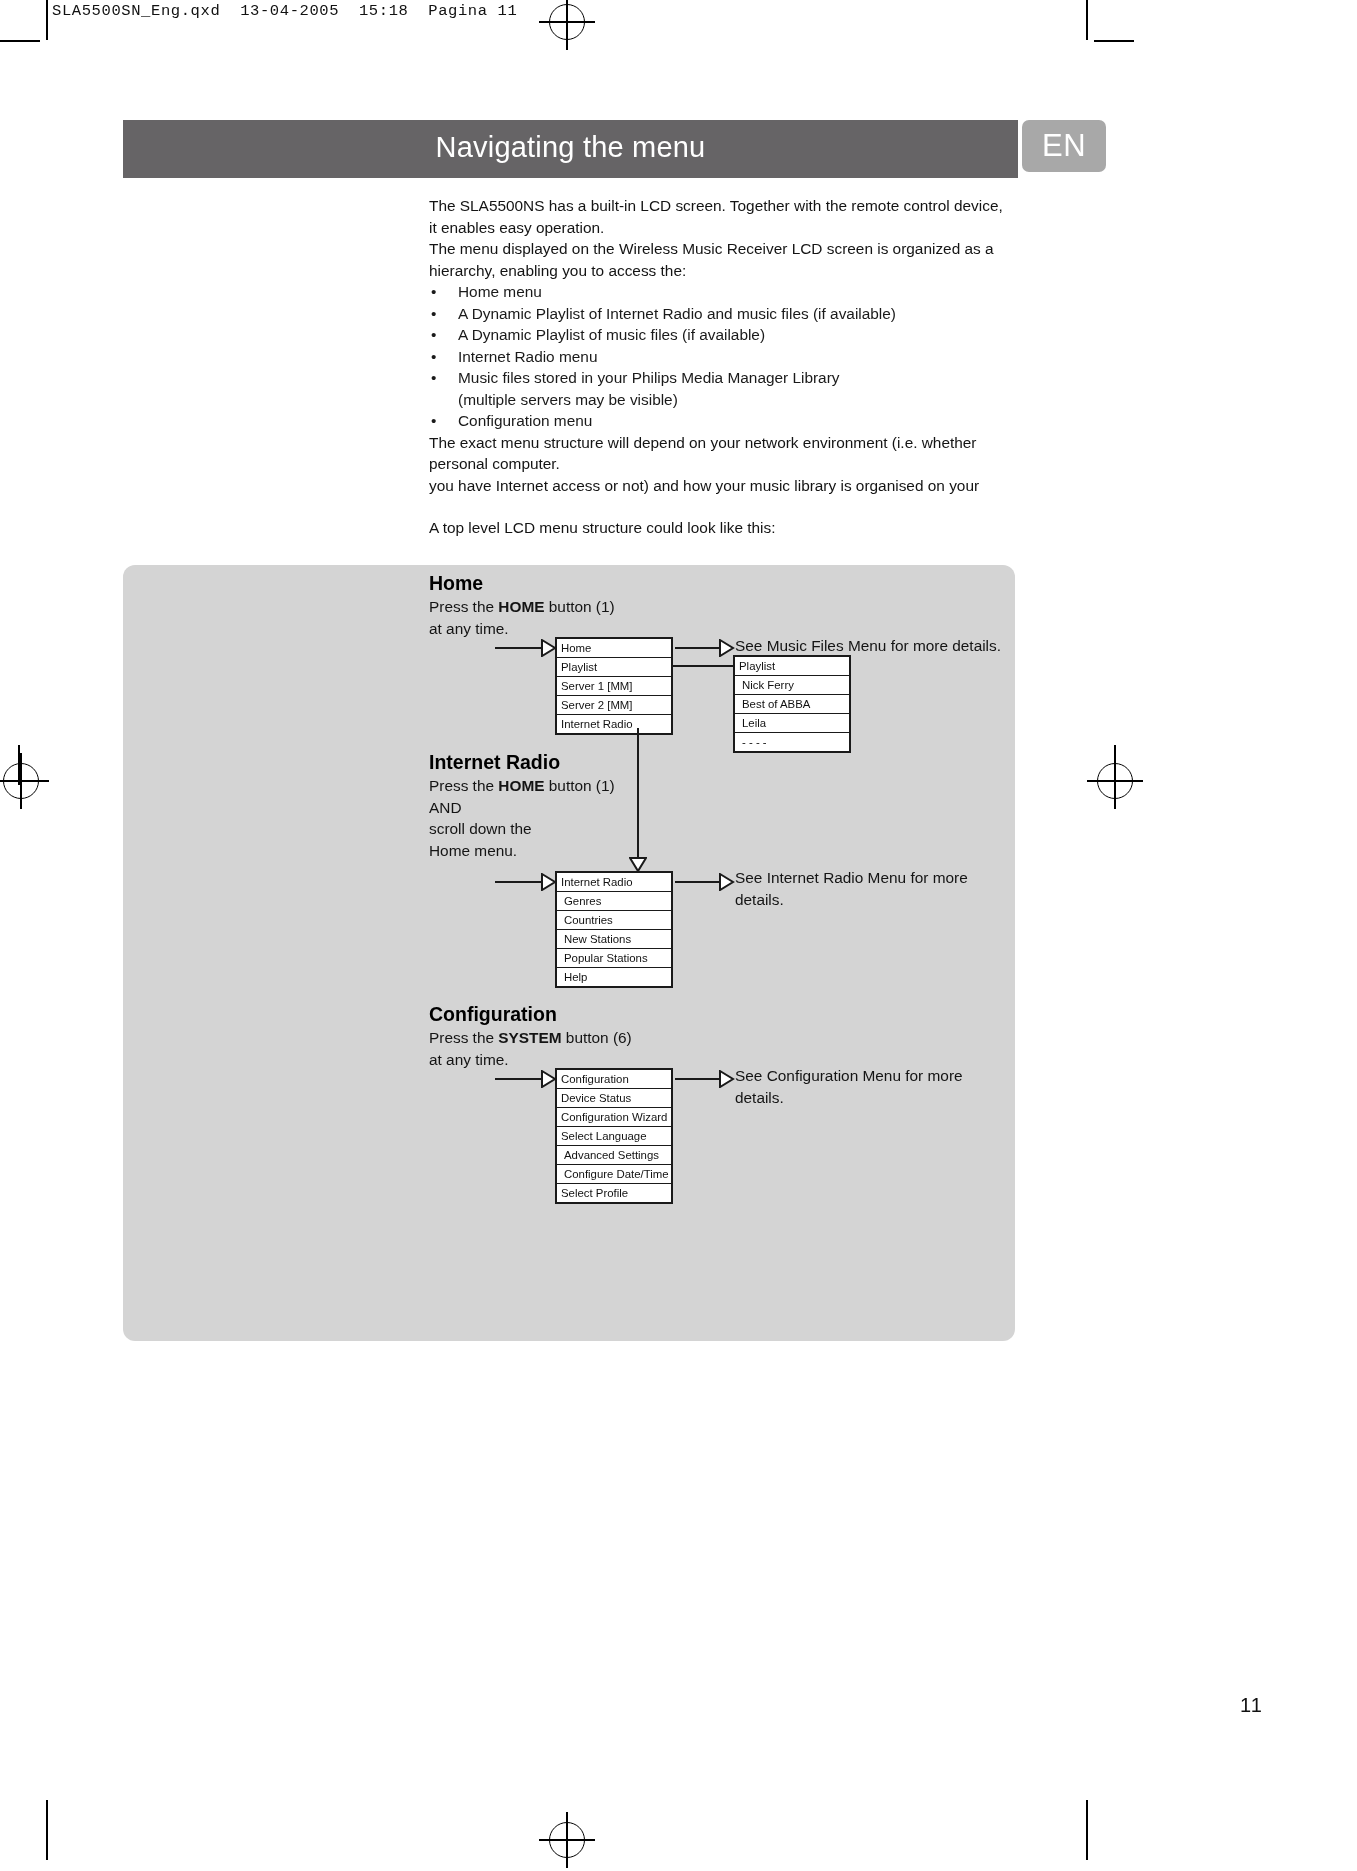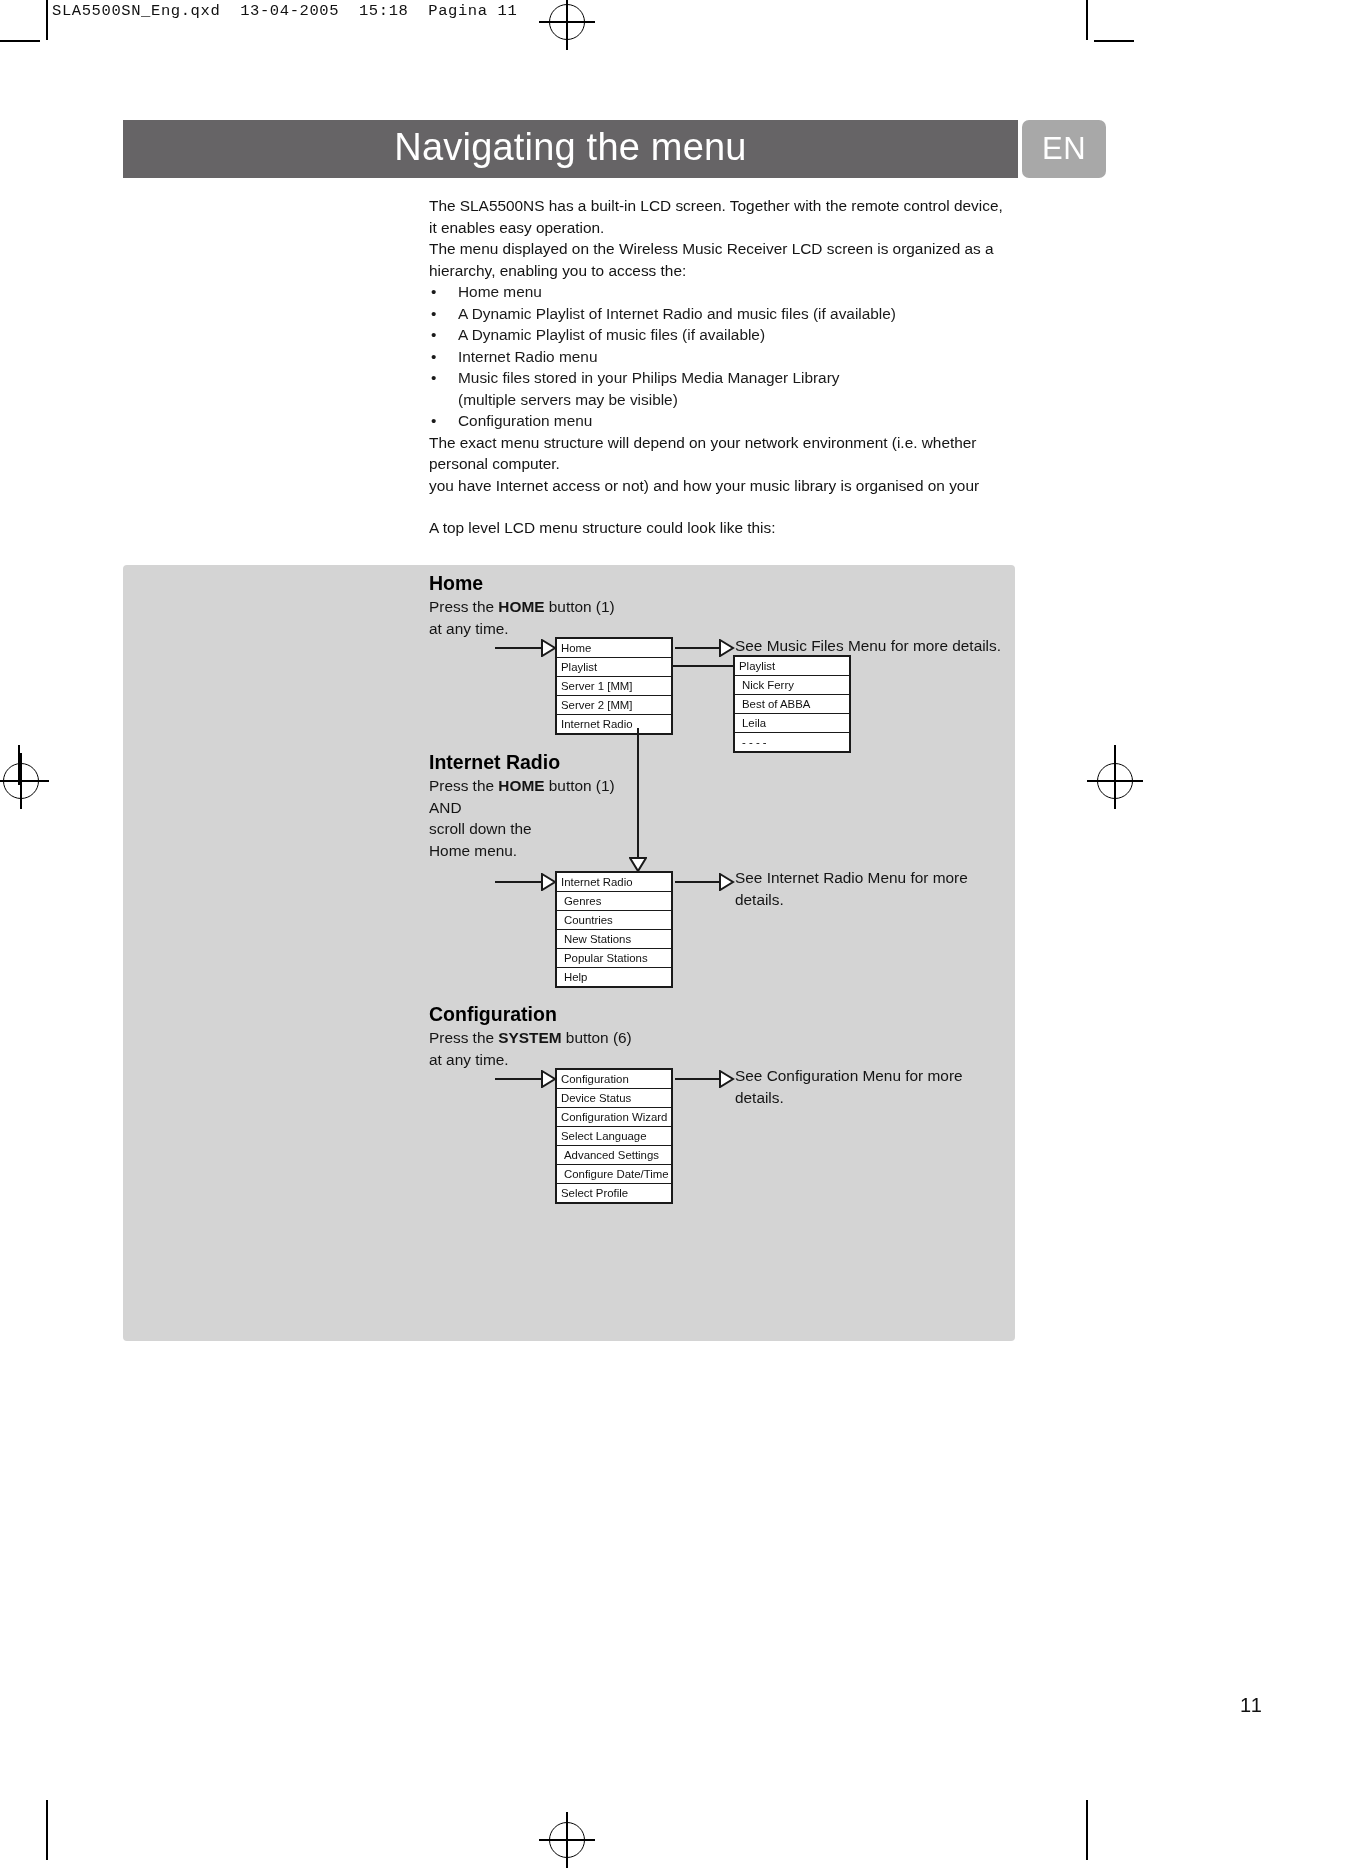--- a/index.html
+++ b/index.html
@@ -72,32 +72,32 @@
     top: 120px;
     width: 895px;
     height: 58px;
     background: #666466;
     display: flex;
     align-items: center;
     justify-content: center;
   }
   .title-band-text {
     color: #ffffff;
-    font-size: 38px;
+    font-size: 29px;
     font-weight: 400;
     letter-spacing: 0.2px;
     font-family: "Liberation Sans", sans-serif;
     padding-bottom: 4px;
   }
   .lang-badge {
     position: absolute;
     left: 1022px;
     top: 120px;
     width: 84px;
-    height: 58px;
+    height: 52px;
     background: #a8a8a8;
     border-radius: 7px;
     display: flex;
     align-items: center;
     justify-content: center;
     color: #ffffff;
     font-size: 31px;
     letter-spacing: 0.5px;
   }
 
@@ -143,21 +143,21 @@
   .spacer-line { height: 21px; }
 
   
   .diagram {
     position: absolute;
     left: 123px;
     top: 565px;
     width: 892px;
     height: 776px;
     background: #d4d4d4;
-    border-radius: 4px;
+    border-radius: 12px;
   }
   .dg-block {
     position: absolute;
   }
   .dg-title {
     font-size: 19.5px;
     font-weight: bold;
     color: #000;
     margin: 0;
     line-height: 25px;

